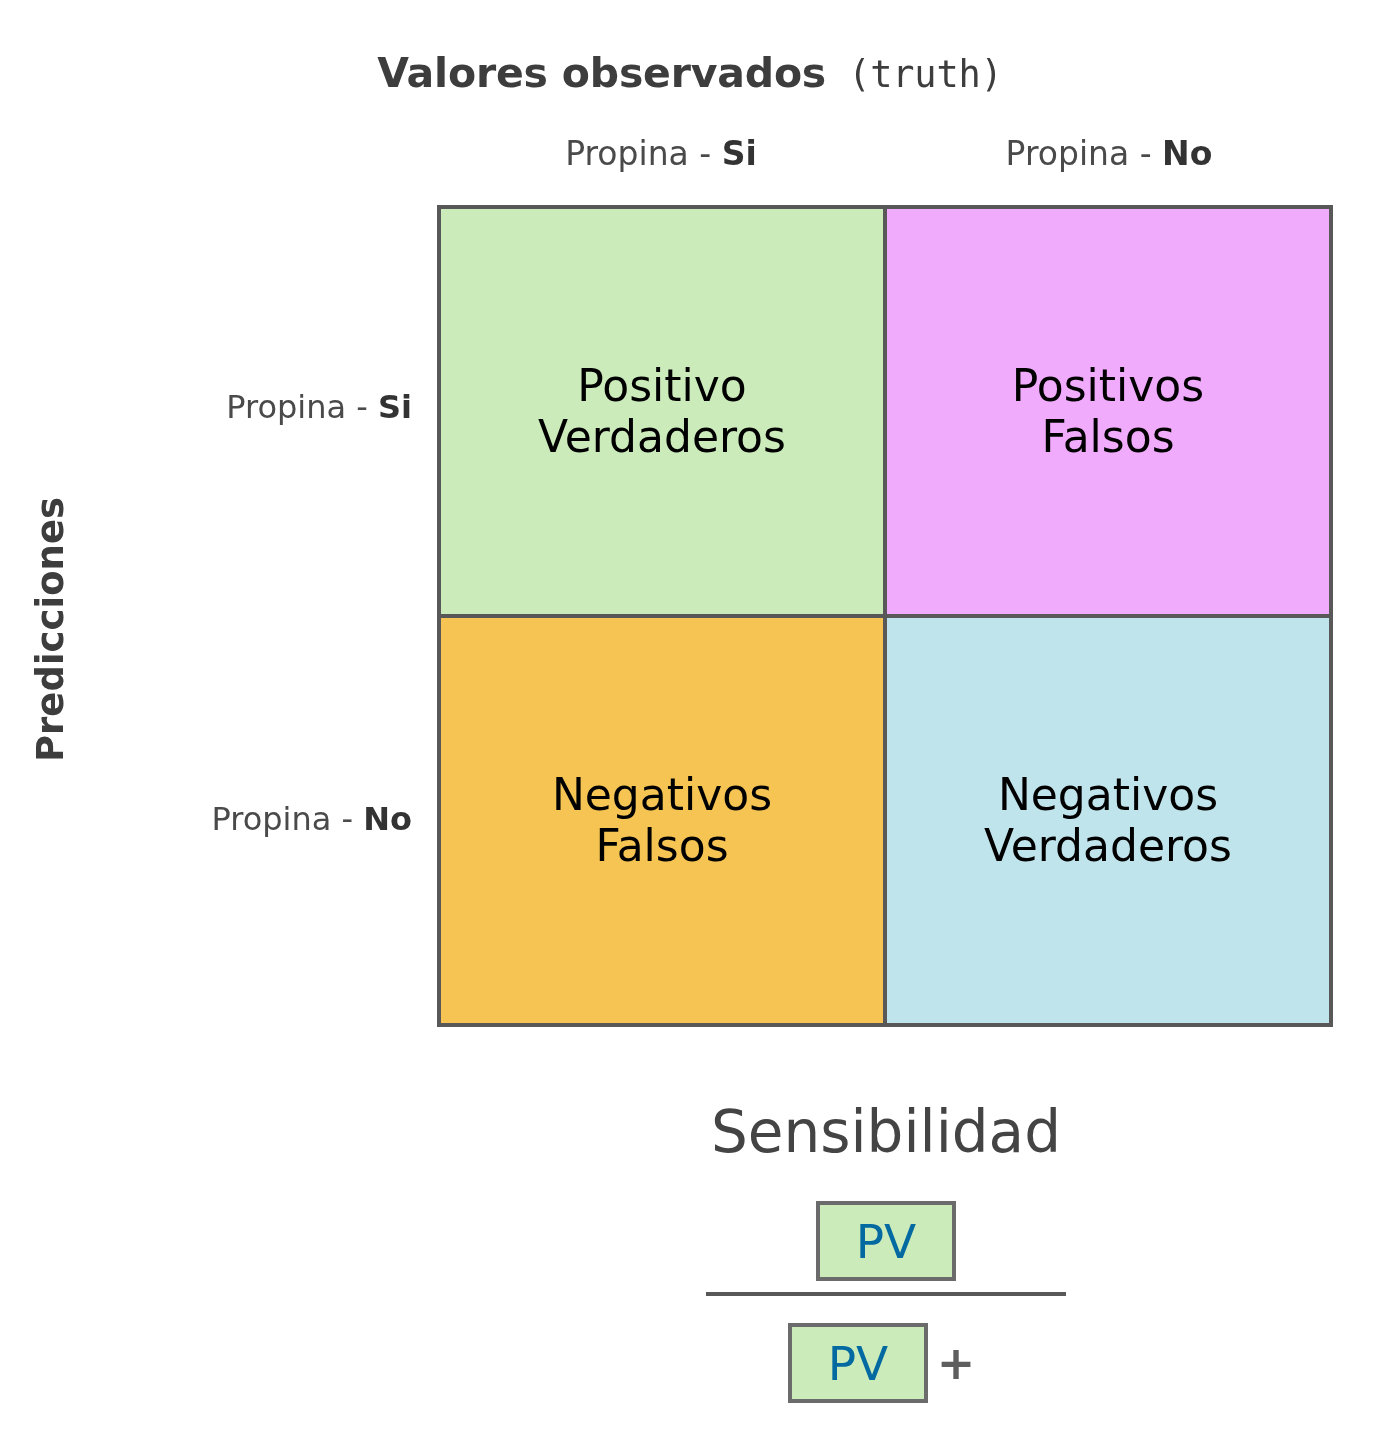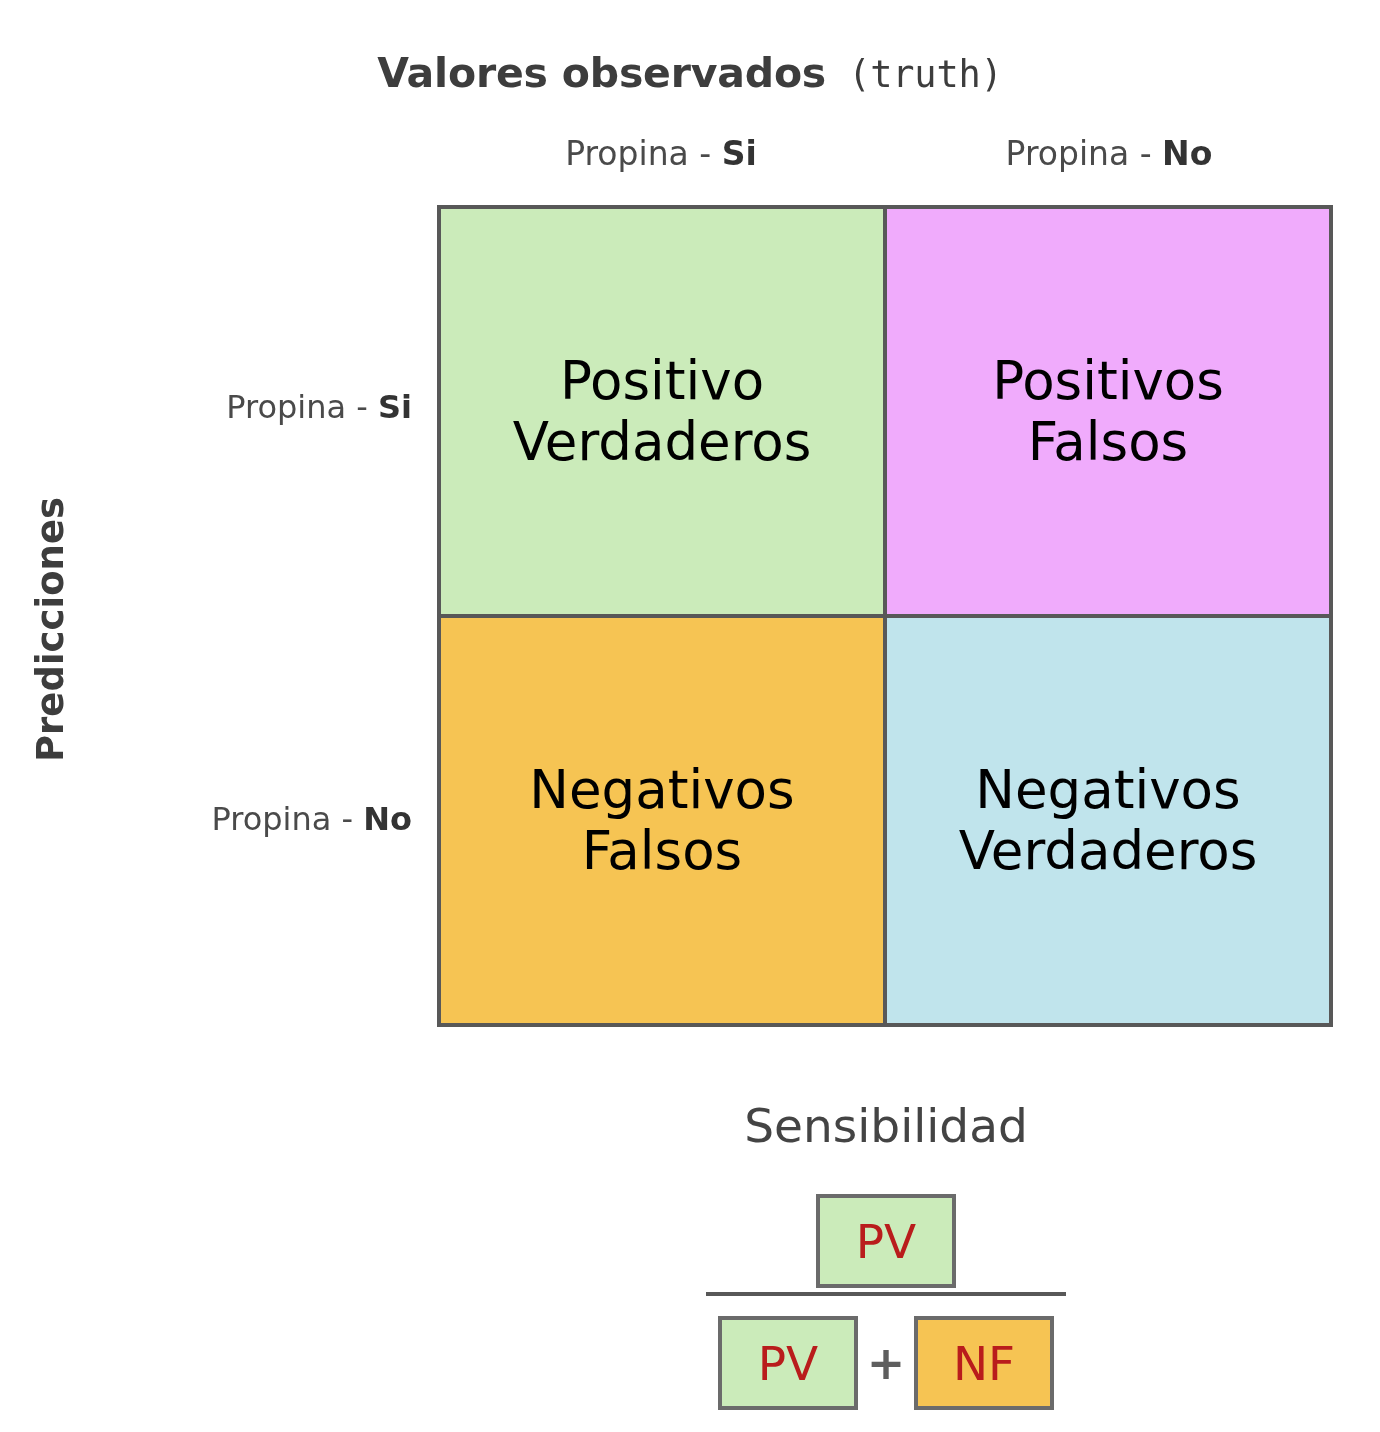--- a/index.html
+++ b/index.html
@@ -91,34 +91,34 @@
     grid-template-rows: 1fr 1fr;
     gap: 4px;
     background: #585858;   
     border: 4px solid #585858;
   }
   .cell {
     display: flex;
     align-items: center;
     justify-content: center;
     text-align: center;
-    font-size: 53px;
+    font-size: 44px;
     line-height: 1.14;
     color: #000000;
     white-space: pre-line;
   }
 
   
   #formula-title {
     position: absolute;
     left: 586px;
     top: 1098px;
     width: 600px;
     text-align: center;
-    font-size: 47px;
+    font-size: 58px;
     color: #444444;
     white-space: nowrap;
   }
   #formula {
     position: absolute;
     left: 586px;
     top: 1190px;
     width: 600px;
   }
   .frac-num, .frac-den {
@@ -129,28 +129,28 @@
   .frac-num { height: 102px; }
   .frac-den { height: 102px; margin-top: 16px; }
   #frac-bar {
     width: 360px;
     height: 4px;
     background: #585858;
     margin: 0 auto;
   }
   .term-box {
     width: 140px;
-    height: 94px;
+    height: 80px;
     box-sizing: border-box;
     border: 4px solid #6b6b6b;
     display: flex;
     align-items: center;
     justify-content: center;
     font-size: 47px;
-    color: #b91c1c;
+    color: #0369a1;
   }
   #plus-sign {
     width: 56px;
     text-align: center;
     font-size: 46px;
     font-weight: 700;
     color: #5e5e5e;
   }
 </style>
 </head>
@@ -180,15 +180,14 @@
 <div id="formula-title">Sensibilidad</div>
 
 <div id="formula">
   <div class="frac-num">
     <div class="term-box" style="background: rgb(203, 235, 186);">PV</div>
   </div>
   <div id="frac-bar"></div>
   <div class="frac-den">
     <div class="term-box" style="background: rgb(203, 235, 186);">PV</div>
     <div id="plus-sign">+</div>
-    <div class="term-box" style="background: rgb(246, 196, 83);">NF</div>
   </div>
 </div>
 
 </body></html>

